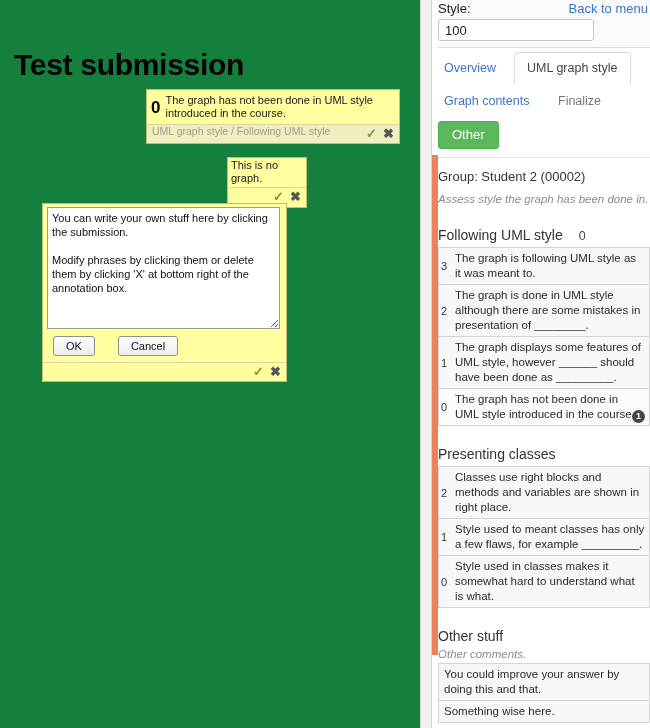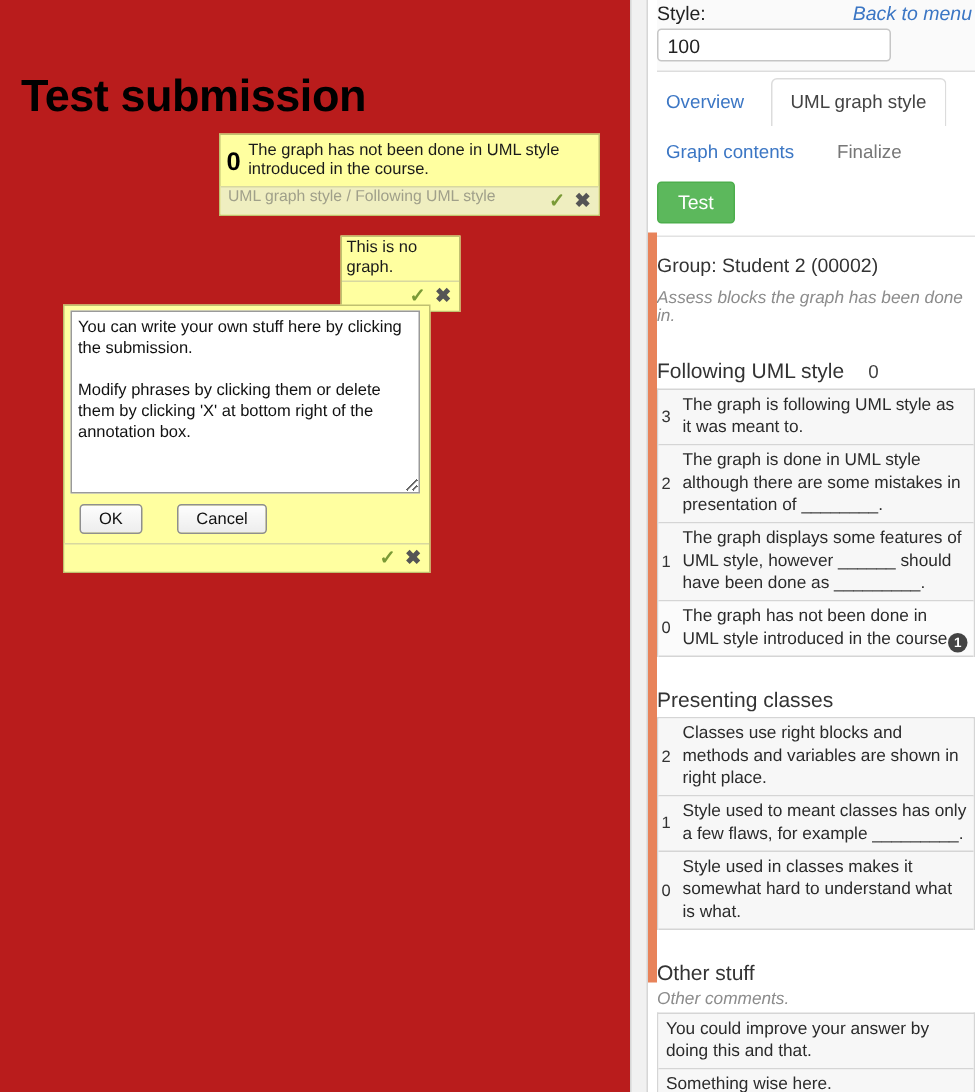--- a/index.html
+++ b/index.html
@@ -14,21 +14,21 @@
     overflow: hidden;
     position: relative;
   }
 
   
   #submission-canvas {
     position: absolute;
     left: 0; top: 0;
     width: 420px;
     height: 728px;
-    background: #b91c1c;
+    background: #15803d;
     overflow: hidden;
   }
 
   #page-title {
     position: absolute;
     left: 14px;
     top: 48px;
     font-size: 30px;
     font-weight: bold;
     color: #000000;
@@ -193,21 +193,20 @@
     background: #fafafa;
   }
   #zoom-label {
     position: absolute; left: 0; top: 1px;
     font-size: 13px; color: #222;
   }
   #back-to-menu {
     position: absolute; right: 2px; top: 1px;
     font-size: 13px; color: #3b76c4;
     cursor: pointer;
-    font-style: italic;
   }
   #zoom-input {
     position: absolute; left: 0; top: 19px;
     width: 156px; height: 22px;
     box-sizing: border-box;
     border: 1px solid #c6c6c6;
     border-radius: 3px;
     background: #fff;
     font-family: "Liberation Sans", sans-serif;
     font-size: 13px;
@@ -428,27 +427,27 @@
     <div class="tab" id="tab-overview">Overview</div>
     <div class="tab" id="tab-uml">UML graph style</div>
   </div>
 
   <div id="subtabs-area">
     <div id="tab-graph-contents">Graph contents</div>
     <div id="tab-finalize">Finalize</div>
   </div>
 
   <div id="save-row">
-    <button id="save-button">Test</button>
+    <button id="save-button">Other</button>
   </div>
 
   <div id="panel-scroll">
 
     <div id="group-title">Group: Student 2 (00002)</div>
-    <div class="section-hint">Assess blocks the graph has been done in.</div>
+    <div class="section-hint">Assess style the graph has been done in.</div>
 
     <div class="criterion-head">
       <span>Following UML style</span><span class="score">0</span>
     </div>
     <div class="rubric-list">
       <div class="rubric-item">
         <span class="rubric-pts">3</span>
         <span class="rubric-txt">The graph is following UML style as it was meant to.</span>
       </div>
       <div class="rubric-item">

